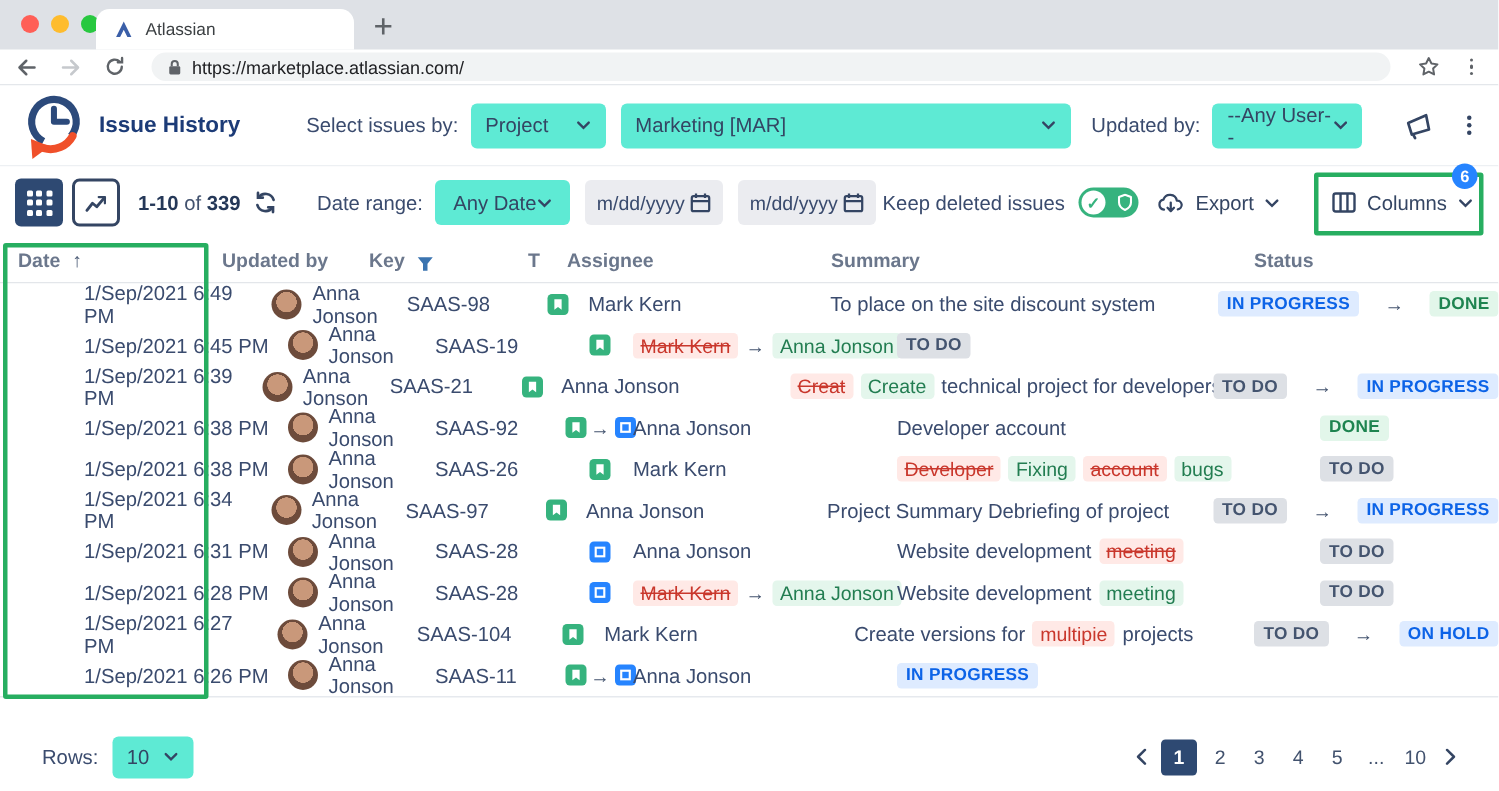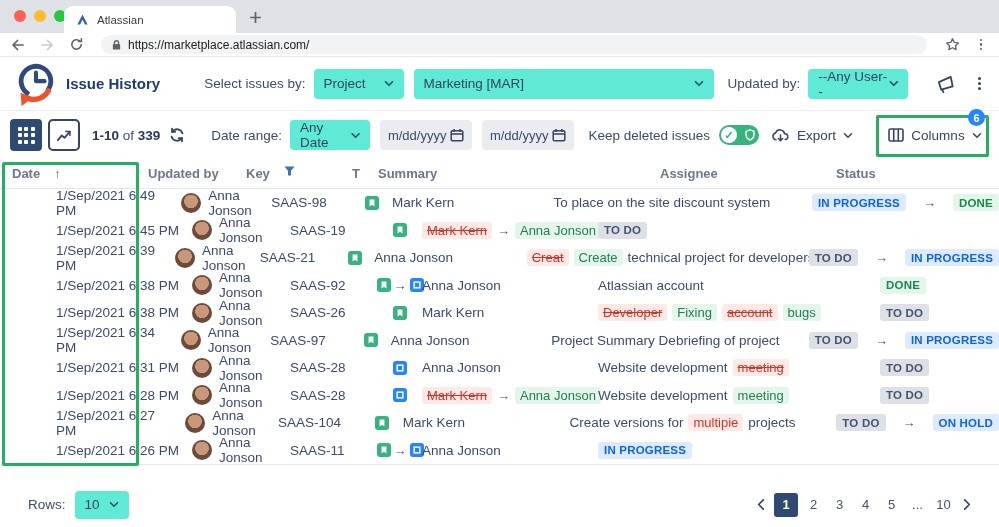--- a/index.html
+++ b/index.html
@@ -48,21 +48,21 @@
   .btn-grid{ width:32px; height:32px; background:#2E4972; border-radius:4px; display:flex;
              align-items:center; justify-content:center; }
   .grid9{ display:grid; grid-template-columns:repeat(3,4px); gap:2.5px; }
   .grid9 i{ width:4px; height:4px; background:#fff; border-radius:1px; }
   .btn-chart{ width:32px; height:32px; border:2px solid #344563; background:#fff; border-radius:5px;
               margin-left:6px; display:flex; align-items:center; justify-content:center; }
   .count{ margin-left:12px; font-size:13.5px; color:#42526E; }
   .count b{ color:#253858; }
   .refresh{ margin-left:9px; display:flex; }
   .dr-label{ margin-left:26px; font-size:13.5px; color:#3A4B6E; }
-  .dd-anydate{ width:80px; margin-left:8px; }
+  .dd-anydate{ width:90px; margin-left:8px;justify-content:center; }
   .date-input{ width:92px; height:30px; background:#EBECF0; border-radius:4px; margin-left:10px;
                display:flex; align-items:center; justify-content:space-between; padding:0 8px;
                font-size:13px; color:#3A4B6E; }
   .keep-group{ position:absolute; right:240px; top:0; height:100%; display:flex;
                align-items:center; gap:9px; }
   .keep-label{ font-size:13.5px; color:#3A4B6E; }
   .toggle{ width:40px; height:20px; border-radius:10px; background:#36B37E; position:relative; }
   .knob{ position:absolute; left:2px; top:2px; width:16px; height:16px; border-radius:50%;
          background:#fff; color:#36B37E; font-size:11px; font-weight:bold; display:flex;
          align-items:center; justify-content:center; }
@@ -78,21 +78,21 @@
   
   .thead{ height:30px; display:flex; align-items:center; font-size:13px; font-weight:bold;
           color:#6B778C; border-bottom:1px solid #E3E6EA; background:#fff; }
   .col-date{ width:140px; padding-left:12px; }
   .col-updated{ width:106px; padding-left:8px; display:flex; align-items:center; gap:7px; }
   .col-key{ width:88px; display:flex; align-items:center; gap:6px; }
   .col-type{ width:44px; display:flex; align-items:center; justify-content:center; gap:3px; }
   .col-assignee{ width:176px; display:flex; align-items:center; gap:5px; }
   .col-summary{ width:282px; display:flex; align-items:center; gap:5px; white-space:nowrap; }
   .col-status{ flex:1; display:flex; align-items:center; gap:17px; }
-  .th{ display:flex; align-items:flex-start; gap:14px; }
+  .th{ display:flex; align-items:flex-end; gap:8px; }
   .sort-arrow{ color:#505F79; font-size:13px; }
   .tbody{ border-bottom:1px solid #E6E9EE; }
   .trow{ height:27.5px; display:flex; align-items:center; font-size:13.5px; color:#3A4B6E;
          background:#fff;padding-left:44px; }
   .avatar{ width:20px; height:20px; border-radius:50%; flex-shrink:0;
            background:radial-gradient(circle at 50% 42%, #C9987A 0 44%, #6D4B3B 45% 100%); }
   .type-icon{ width:14px; height:14px; border-radius:3px; display:inline-flex; align-items:center;
               justify-content:center; flex-shrink:0; }
   .ti-story{ background:#36B37E; }
   .ti-task{ background:#2684FF; }
@@ -333,25 +333,25 @@
     </div>
     <div class="th col-key">
       <span>Key</span>
       <svg width="11" height="10" viewBox="0 0 11 10">
           <path d="M0.5 0.5h10L7 4.8V9.5H4V4.8z" fill="#3B74B0"></path>
         </svg>
     </div>
     <div class="th col-type">
       <span>T</span>
     </div>
+    <div class="th col-assignee">
+      <span>Assignee</span>
+    </div>
     <div class="th col-summary">
       <span>Summary</span>
-    </div>
-    <div class="th col-assignee">
-      <span>Assignee</span>
     </div>
     <div class="th col-status">
       <span>Status</span>
     </div>
   </div>
 
   <div class="tbody">
       <div class="trow">
         <div class="col-date">1/Sep/2021 6:49 PM</div>
         <div class="col-updated">
@@ -446,21 +446,21 @@
           <span class="type-icon ti-task">
             <svg width="10" height="10" viewBox="0 0 14 14">
               <rect x="3" y="3" width="8" height="8" fill="none" stroke="#fff" stroke-width="2"></rect>
             </svg>
           </span>
         </div>
         <div class="col-assignee">
           <span>Anna Jonson</span>
         </div>
         <div class="col-summary">
-          <span>Atlassian account</span>
+          <span>Developer account</span>
         </div>
         <div class="col-status">
           <span class="st-chip" style="background: rgb(226, 246, 234); color: rgb(30, 132, 80);">DONE</span>
         </div>
       </div>
       <div class="trow">
         <div class="col-date">1/Sep/2021 6:38 PM</div>
         <div class="col-updated">
           <span class="avatar"></span>
           <span>Anna Jonson</span>

